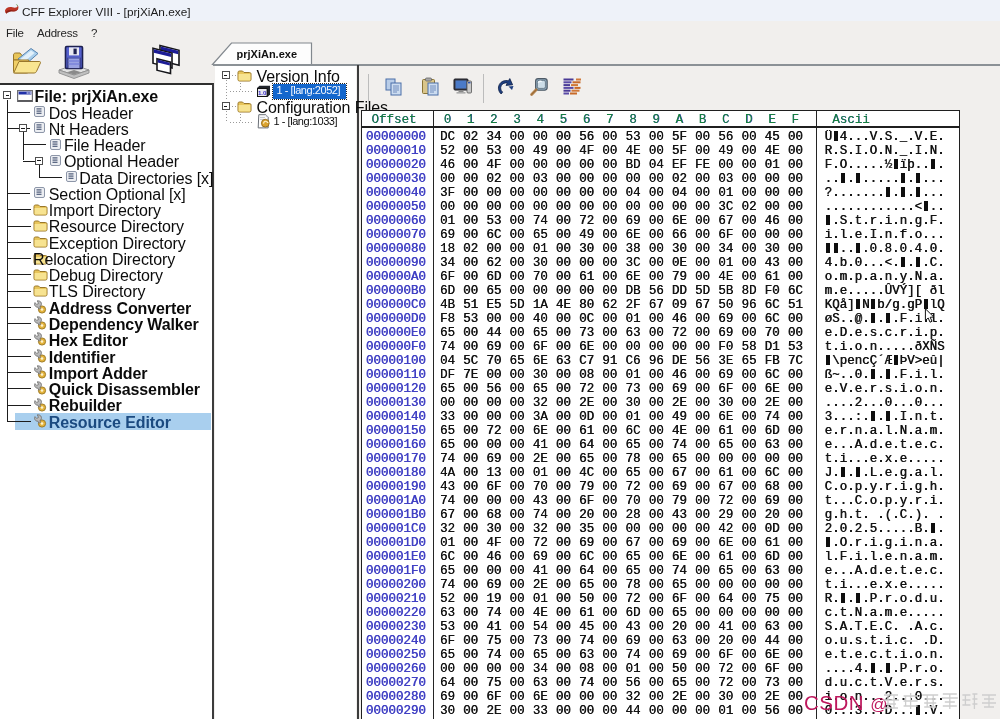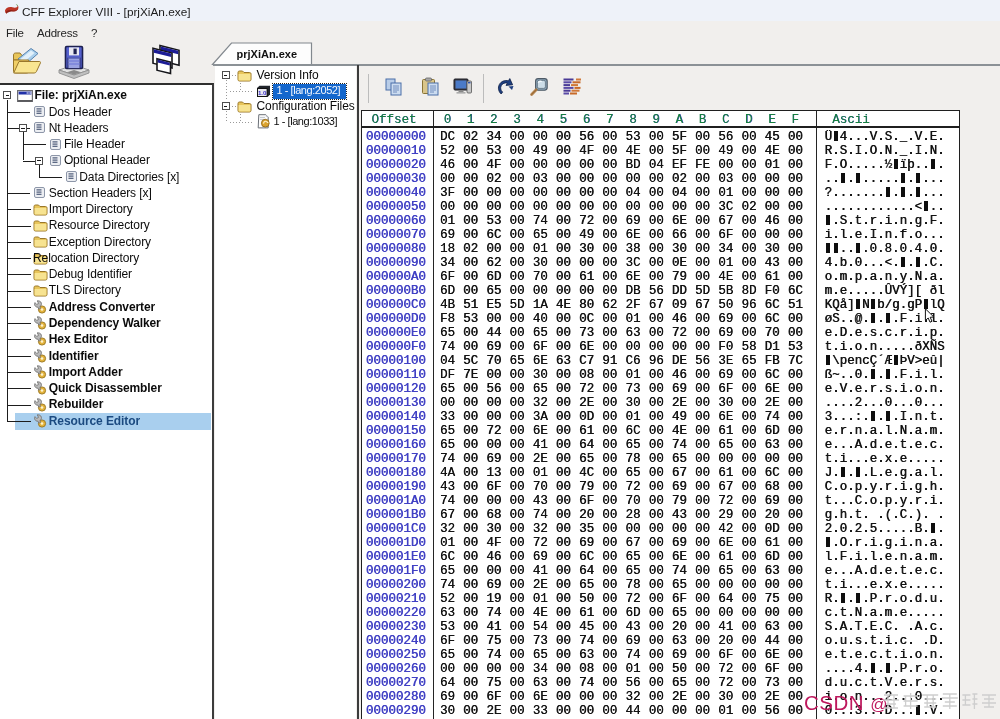--- a/index.html
+++ b/index.html
@@ -4,21 +4,21 @@
 html,body{width:1000px;height:719px;overflow:hidden;font-family:"Liberation Sans",sans-serif;background:#f1efed}
 .ab{position:absolute}
 #titlebar{left:0;top:0;width:1000px;height:20.5px;background:#eef2f9}
 #title{left:22px;top:4.5px;font-size:11.8px;color:#1c1c1c}
 .menu{top:27px;font-size:11.5px;color:#262626;letter-spacing:-0.2px}
 #lpanel{left:0;top:83px;width:214px;height:636px;background:#fff;border-top:2px solid #2f2f2f;border-right:2px solid #3c3c3c}
 #vline2{left:357px;top:65px;width:2px;height:654px;background:#3c3c3c}
 #mpanel{left:215px;top:66px;width:141px;height:653px;background:#fff}
 #tabline{left:213px;top:64.2px;width:787px;height:1.4px;background:#8b9196}
 #tabtxt{left:236.5px;top:48px;font-size:11px;font-weight:bold;color:#111}
-.trow{position:absolute;white-space:nowrap;font-size:12px;color:#0b0b0b;letter-spacing:-0.1px}
+.trow{position:absolute;white-space:nowrap;font-size:16px;color:#0b0b0b;letter-spacing:-0.1px}
 .b{font-weight:bold}
 .tl{position:absolute;background:#1d1d1d}
 .ebox{position:absolute;width:8px;height:8px;background:#fff;border:1px solid #4e4e4e}
 .ebox:after{content:"";position:absolute;left:1.2px;top:2.9px;width:3.6px;height:1.1px;background:#1a1a1a}
 #selrow{left:15px;top:413.4px;width:196px;height:16.2px;background:#a9cfee}
 #sel2{left:272.5px;top:83.8px;width:73px;height:14.8px;background:#1467cd;outline:1px dotted #222}
 .mono{font-family:"Liberation Mono",monospace;font-size:12.5px;white-space:pre}
 #htable{left:361.4px;top:109.6px;width:598.6px;height:609.4px;background:#fff;border:1.6px solid #1f1f1f;border-bottom:none}
 .hvl{position:absolute;top:109.6px;height:609.4px;width:1.3px;background:#242424}
 #hunder{left:361.4px;top:125.9px;width:598.4px;height:1.8px;background:#1f1f1f}
@@ -111,21 +111,21 @@
       <rect x="2.5" y="6.7" width="5" height="1.2" fill="#4d5a78"></rect>
     </svg>
     <div class="trow " style="left:48.8px;top:120.7px">Nt Headers</div>
     <div class="tl" style="left:7.4px;top:193.0px;width:22.6px;height:1.1px"></div>
     <svg class="ab" style="left:34.2px;top:187.4px" width="11" height="11" viewBox="0 0 11 11">
       <rect x="0.5" y="0.5" width="10" height="10" rx="1.5" fill="#eceef2" stroke="#8d96a8" stroke-width="1"></rect>
       <rect x="2.5" y="2.3" width="5" height="1.2" fill="#4d5a78"></rect>
       <rect x="2.5" y="4.5" width="5" height="1.2" fill="#4d5a78"></rect>
       <rect x="2.5" y="6.7" width="5" height="1.2" fill="#4d5a78"></rect>
     </svg>
-    <div class="trow " style="left:48.8px;top:185.8px">Section Headers [x]</div>
+    <div class="trow " style="left:48.8px;top:185.8px">Section Optional [x]</div>
     <div class="tl" style="left:7.4px;top:209.3px;width:23.6px;height:1.1px"></div>
     <svg class="ab" style="left:32.5px;top:202.8px" width="15" height="13" viewBox="0 0 15 13">
       <path d="M1 3.5 C1 2.6 1.6 2 2.5 2 L5.5 2 L7 3.5 L12.5 3.5 C13.4 3.5 14 4.1 14 5 L14 10.5 C14 11.4 13.4 12 12.5 12 L2.5 12 C1.6 12 1 11.4 1 10.5 Z" fill="#e8c55a" stroke="#99772b" stroke-width="1"></path>
       <path d="M1.6 5 L13.4 5 L13.4 10.6 C13.4 11.2 13 11.5 12.4 11.5 L2.6 11.5 C2 11.5 1.6 11.2 1.6 10.6 Z" fill="#f7e391"></path>
     </svg>
     <div class="trow " style="left:48.8px;top:202.1px">Import Directory</div>
     <div class="tl" style="left:7.4px;top:225.6px;width:23.6px;height:1.1px"></div>
     <svg class="ab" style="left:32.5px;top:219.1px" width="15" height="13" viewBox="0 0 15 13">
       <path d="M1 3.5 C1 2.6 1.6 2 2.5 2 L5.5 2 L7 3.5 L12.5 3.5 C13.4 3.5 14 4.1 14 5 L14 10.5 C14 11.4 13.4 12 12.5 12 L2.5 12 C1.6 12 1 11.4 1 10.5 Z" fill="#e8c55a" stroke="#99772b" stroke-width="1"></path>
       <path d="M1.6 5 L13.4 5 L13.4 10.6 C13.4 11.2 13 11.5 12.4 11.5 L2.6 11.5 C2 11.5 1.6 11.2 1.6 10.6 Z" fill="#f7e391"></path>
@@ -141,21 +141,21 @@
     <svg class="ab" style="left:32.5px;top:251.6px" width="15" height="13" viewBox="0 0 15 13">
       <path d="M1 3.5 C1 2.6 1.6 2 2.5 2 L5.5 2 L7 3.5 L12.5 3.5 C13.4 3.5 14 4.1 14 5 L14 10.5 C14 11.4 13.4 12 12.5 12 L2.5 12 C1.6 12 1 11.4 1 10.5 Z" fill="#e8c55a" stroke="#99772b" stroke-width="1"></path>
       <path d="M1.6 5 L13.4 5 L13.4 10.6 C13.4 11.2 13 11.5 12.4 11.5 L2.6 11.5 C2 11.5 1.6 11.2 1.6 10.6 Z" fill="#f7e391"></path>
     </svg>
     <div class="trow " style="left:33px;top:250.9px">Relocation Directory</div>
     <div class="tl" style="left:7.4px;top:274.4px;width:23.6px;height:1.1px"></div>
     <svg class="ab" style="left:32.5px;top:267.9px" width="15" height="13" viewBox="0 0 15 13">
       <path d="M1 3.5 C1 2.6 1.6 2 2.5 2 L5.5 2 L7 3.5 L12.5 3.5 C13.4 3.5 14 4.1 14 5 L14 10.5 C14 11.4 13.4 12 12.5 12 L2.5 12 C1.6 12 1 11.4 1 10.5 Z" fill="#e8c55a" stroke="#99772b" stroke-width="1"></path>
       <path d="M1.6 5 L13.4 5 L13.4 10.6 C13.4 11.2 13 11.5 12.4 11.5 L2.6 11.5 C2 11.5 1.6 11.2 1.6 10.6 Z" fill="#f7e391"></path>
     </svg>
-    <div class="trow " style="left:48.8px;top:267.2px">Debug Identifier</div>
+    <div class="trow " style="left:48.8px;top:267.2px">Debug Directory</div>
     <div class="tl" style="left:7.4px;top:290.6px;width:23.6px;height:1.1px"></div>
     <svg class="ab" style="left:32.5px;top:284.1px" width="15" height="13" viewBox="0 0 15 13">
       <path d="M1 3.5 C1 2.6 1.6 2 2.5 2 L5.5 2 L7 3.5 L12.5 3.5 C13.4 3.5 14 4.1 14 5 L14 10.5 C14 11.4 13.4 12 12.5 12 L2.5 12 C1.6 12 1 11.4 1 10.5 Z" fill="#e8c55a" stroke="#99772b" stroke-width="1"></path>
       <path d="M1.6 5 L13.4 5 L13.4 10.6 C13.4 11.2 13 11.5 12.4 11.5 L2.6 11.5 C2 11.5 1.6 11.2 1.6 10.6 Z" fill="#f7e391"></path>
     </svg>
     <div class="trow " style="left:48.8px;top:283.4px">TLS Directory</div>
     <div class="tl" style="left:7.4px;top:306.9px;width:23.6px;height:1.1px"></div>
     <svg class="ab" style="left:33.5px;top:299.9px" width="13" height="14" viewBox="0 0 13 14">
       <circle cx="8" cy="9.5" r="3.6" fill="#e3b33c" stroke="#97741e" stroke-width="0.9"></circle>
       <circle cx="8" cy="9.5" r="1.3" fill="#fdf3cf"></circle>

